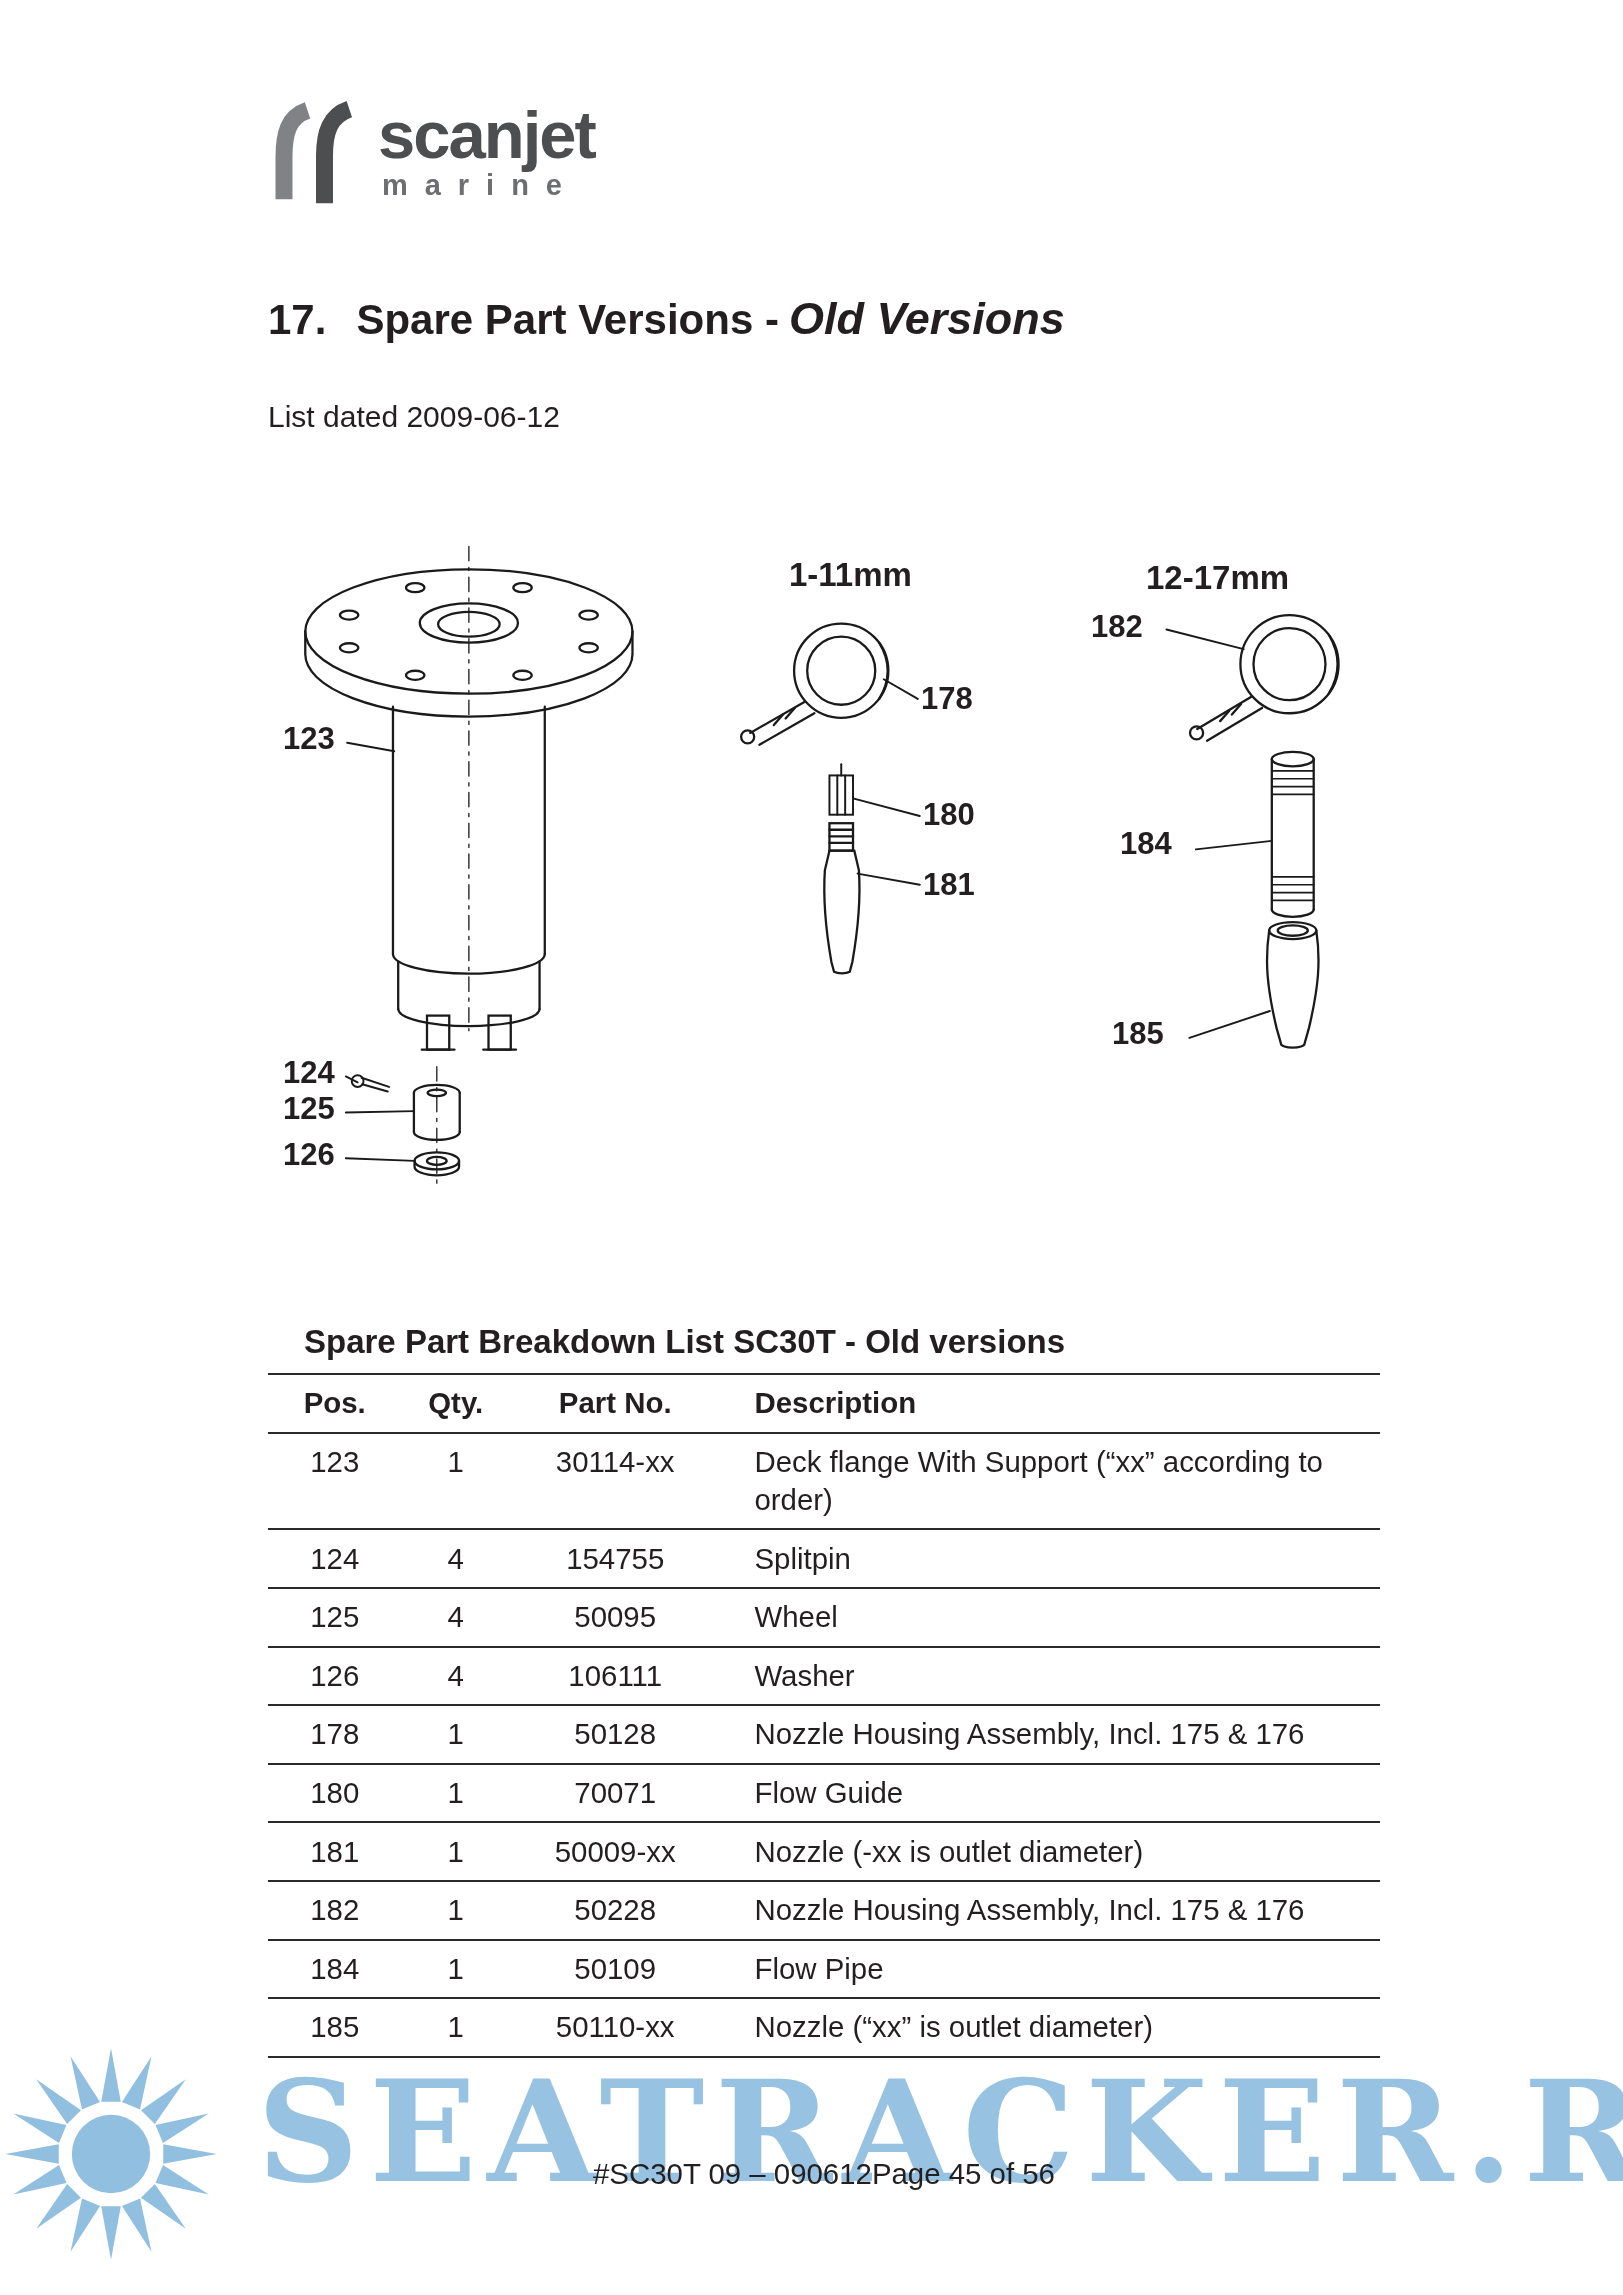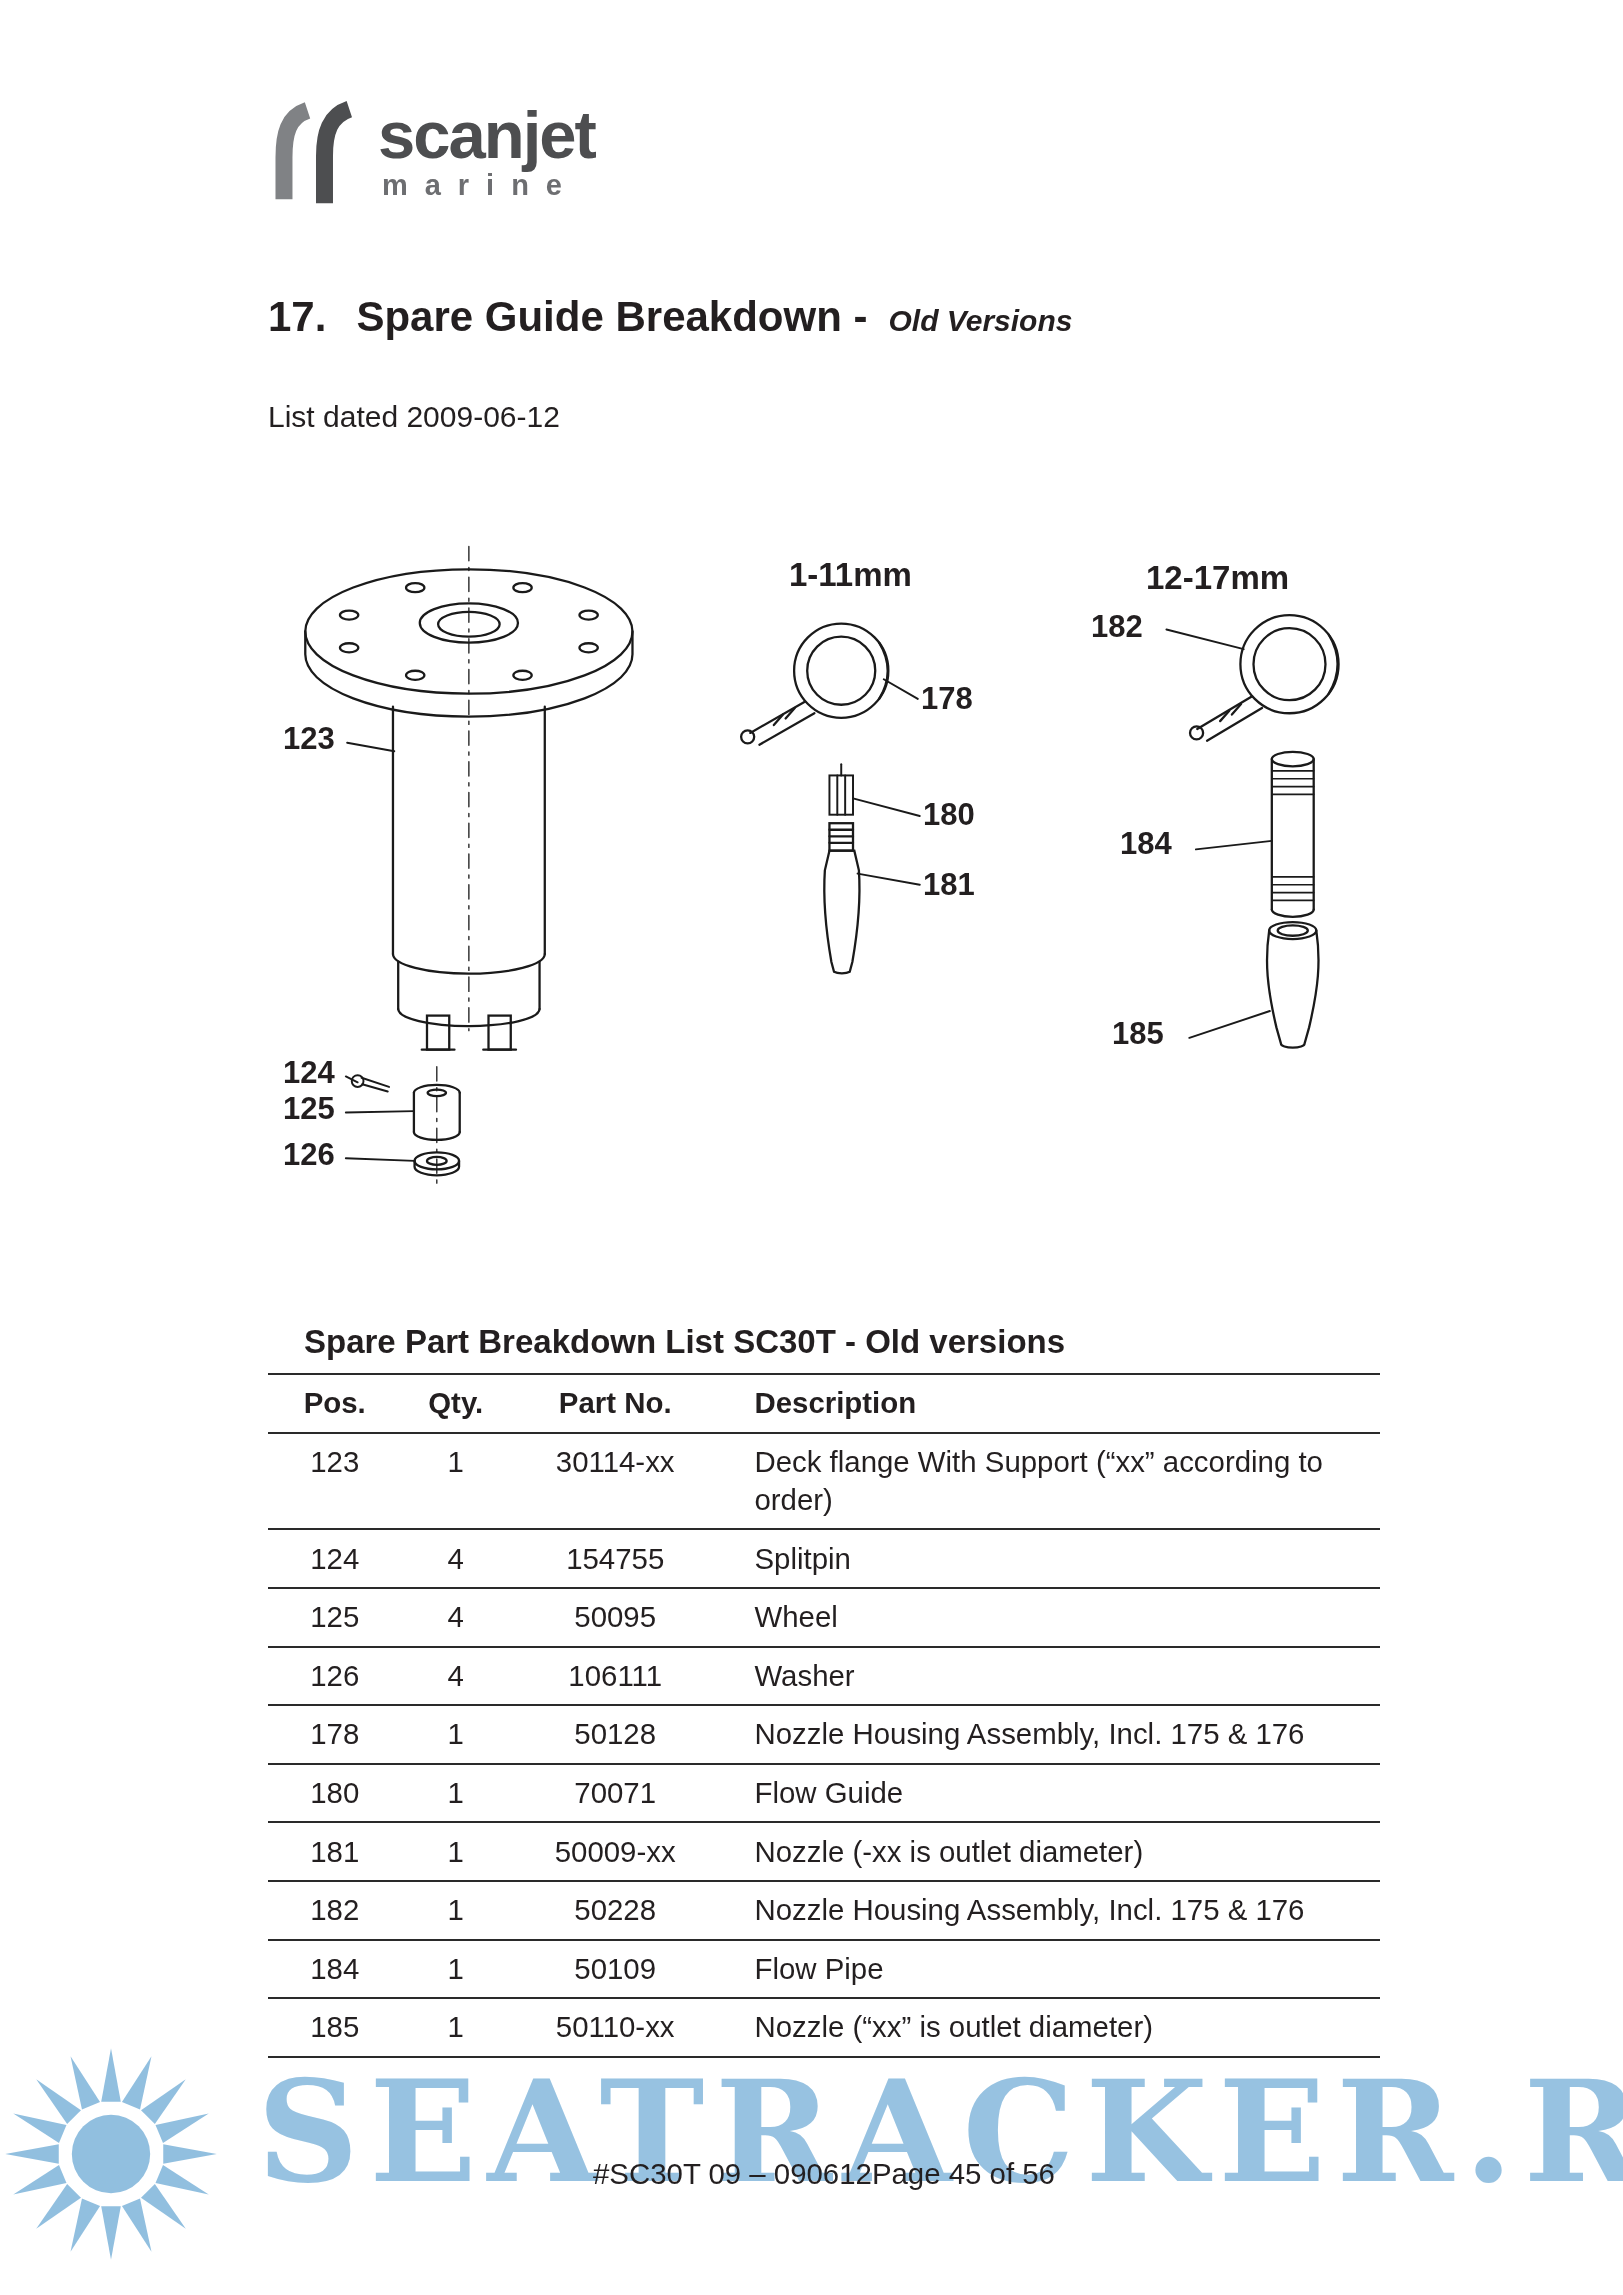--- a/index.html
+++ b/index.html
@@ -14,21 +14,21 @@
   
   .logo{position:absolute;left:267px;top:98px;display:flex;align-items:flex-start;z-index:2;}
   .logo-mark{width:98px;height:115px;}
   .logo-text{margin-left:13px;padding-top:2.6px;}
   .logo-name{font-size:67px;font-weight:bold;letter-spacing:-2px;color:#4d4e50;line-height:1;text-align:right;}
   .logo-tagline{font-size:29px;font-weight:bold;letter-spacing:17px;color:#6d6e71;margin-top:1px;padding-left:3.9px;}
   
   .heading{position:absolute;left:268px;top:293px;z-index:2;white-space:nowrap;}
   .heading .num{font-size:42px;font-weight:bold;margin-right:30px;}
   .heading .main{font-size:42px;font-weight:bold;}
-  .heading .sub{font-size:30px;font-weight:bold;font-style:italic;margin-left:21px;}
+  .heading .sub{font-size:45px;font-weight:bold;font-style:italic;margin-left:10px;}
   .list-dated{position:absolute;left:268px;top:400px;font-size:30px;z-index:2;}
   
   .diagram-svg{position:absolute;left:249px;top:543px;z-index:2;}
   .plabel{position:absolute;font-size:31px;font-weight:bold;z-index:2;}
   .sizelabel{position:absolute;font-size:33px;font-weight:bold;z-index:2;}
   
   .table-title{position:absolute;left:268px;top:1323px;font-size:33px;font-weight:bold;z-index:2;margin-left:36px;}
   .parts-table{position:absolute;left:268px;top:1373px;width:1112px;border-collapse:collapse;z-index:2;border-top:2.6px solid #2a2a2a;}
   .parts-table th,.parts-table td{font-size:29.4px;padding:9.2px 0;border-bottom:2px solid #2a2a2a;vertical-align:top;line-height:1.3;}
   .parts-table th{font-weight:bold;}
@@ -82,21 +82,21 @@
       <path d="M62 16 C32 26 26 52 26 88 L26 152" stroke="#808285" stroke-width="26" fill="none"></path>
       <path d="M126 14 C96 24 88 50 88 86 L88 158" stroke="#4d4e50" stroke-width="26" fill="none"></path>
     </svg>
     <div class="logo-text">
       <div class="logo-name">scanjet</div>
       <div class="logo-tagline">marine</div>
     </div>
   </div>
 
   <div class="heading">
-    <span class="num">17.</span><span class="main">Spare Guide Breakdown -</span><span class="sub">Old Versions</span>
+    <span class="num">17.</span><span class="main">Spare Part Versions -</span><span class="sub">Old Versions</span>
   </div>
   <div class="list-dated">List dated 2009-06-12</div>
 
   <svg class="diagram-svg" width="1191" height="707" viewBox="0 0 1820 1080" stroke="#1a1a1a" fill="none" stroke-width="3.5" stroke-linecap="round">
 
     <line x1="336" y1="5" x2="336" y2="745" stroke-width="2" stroke-dasharray="22 10 5 10"></line>
     <line x1="287" y1="800" x2="287" y2="985" stroke-width="2" stroke-dasharray="22 10 5 10"></line>
 
     <g>
       <ellipse cx="336" cy="135" rx="250" ry="95"></ellipse>

